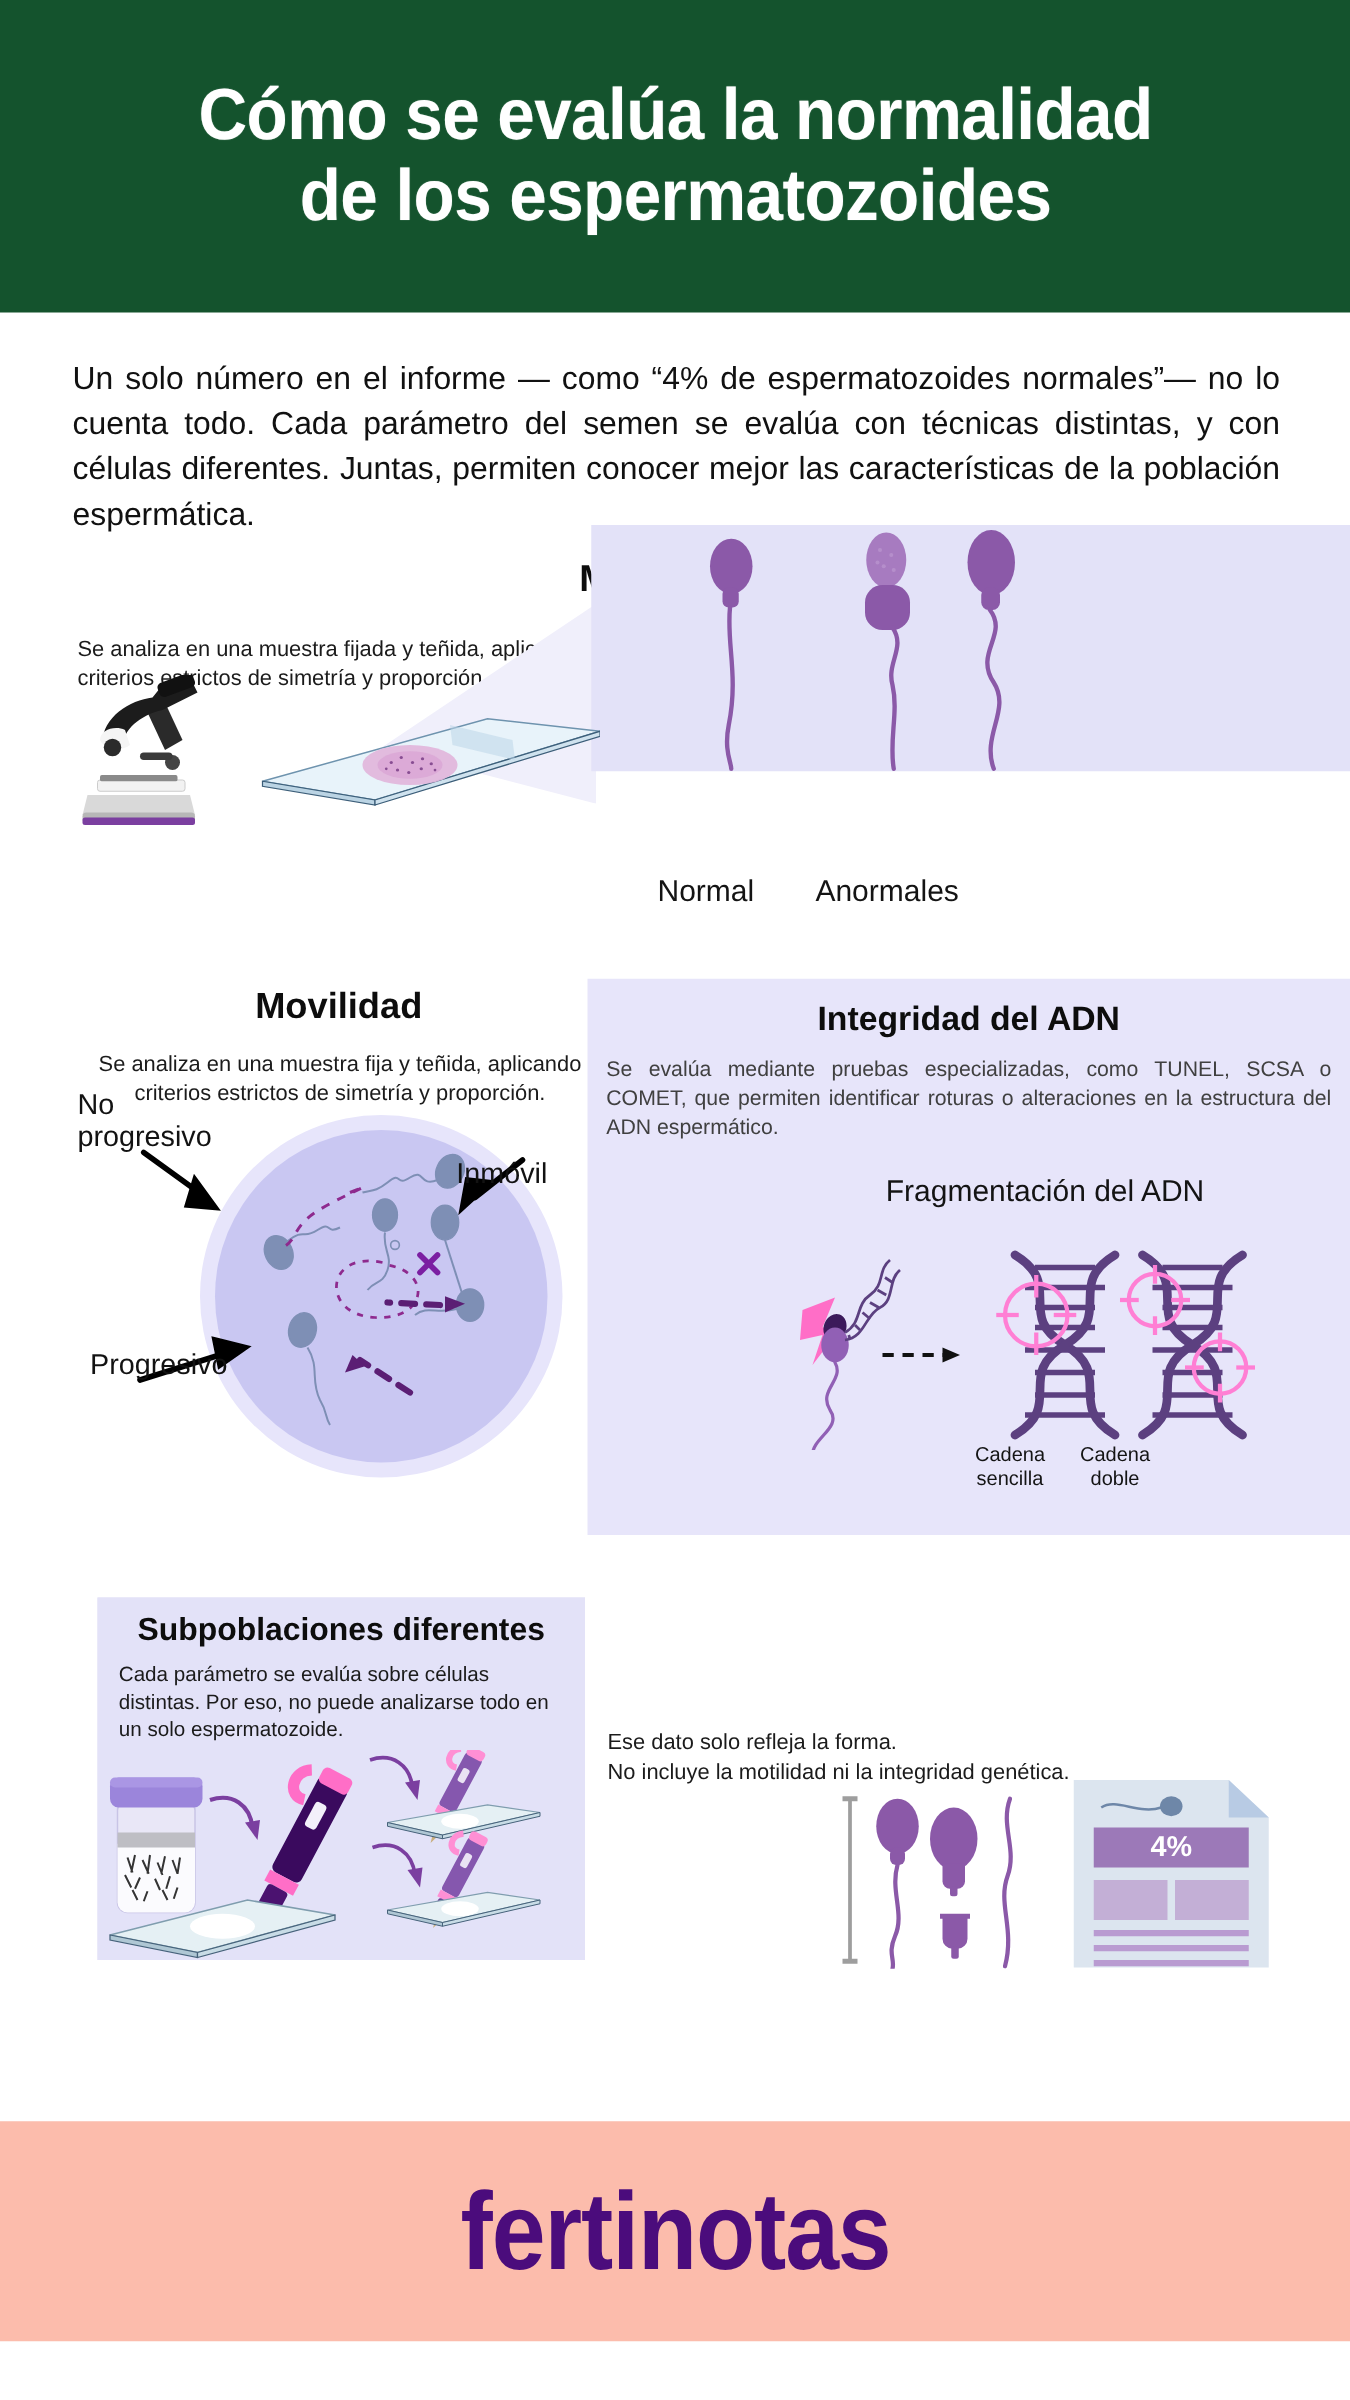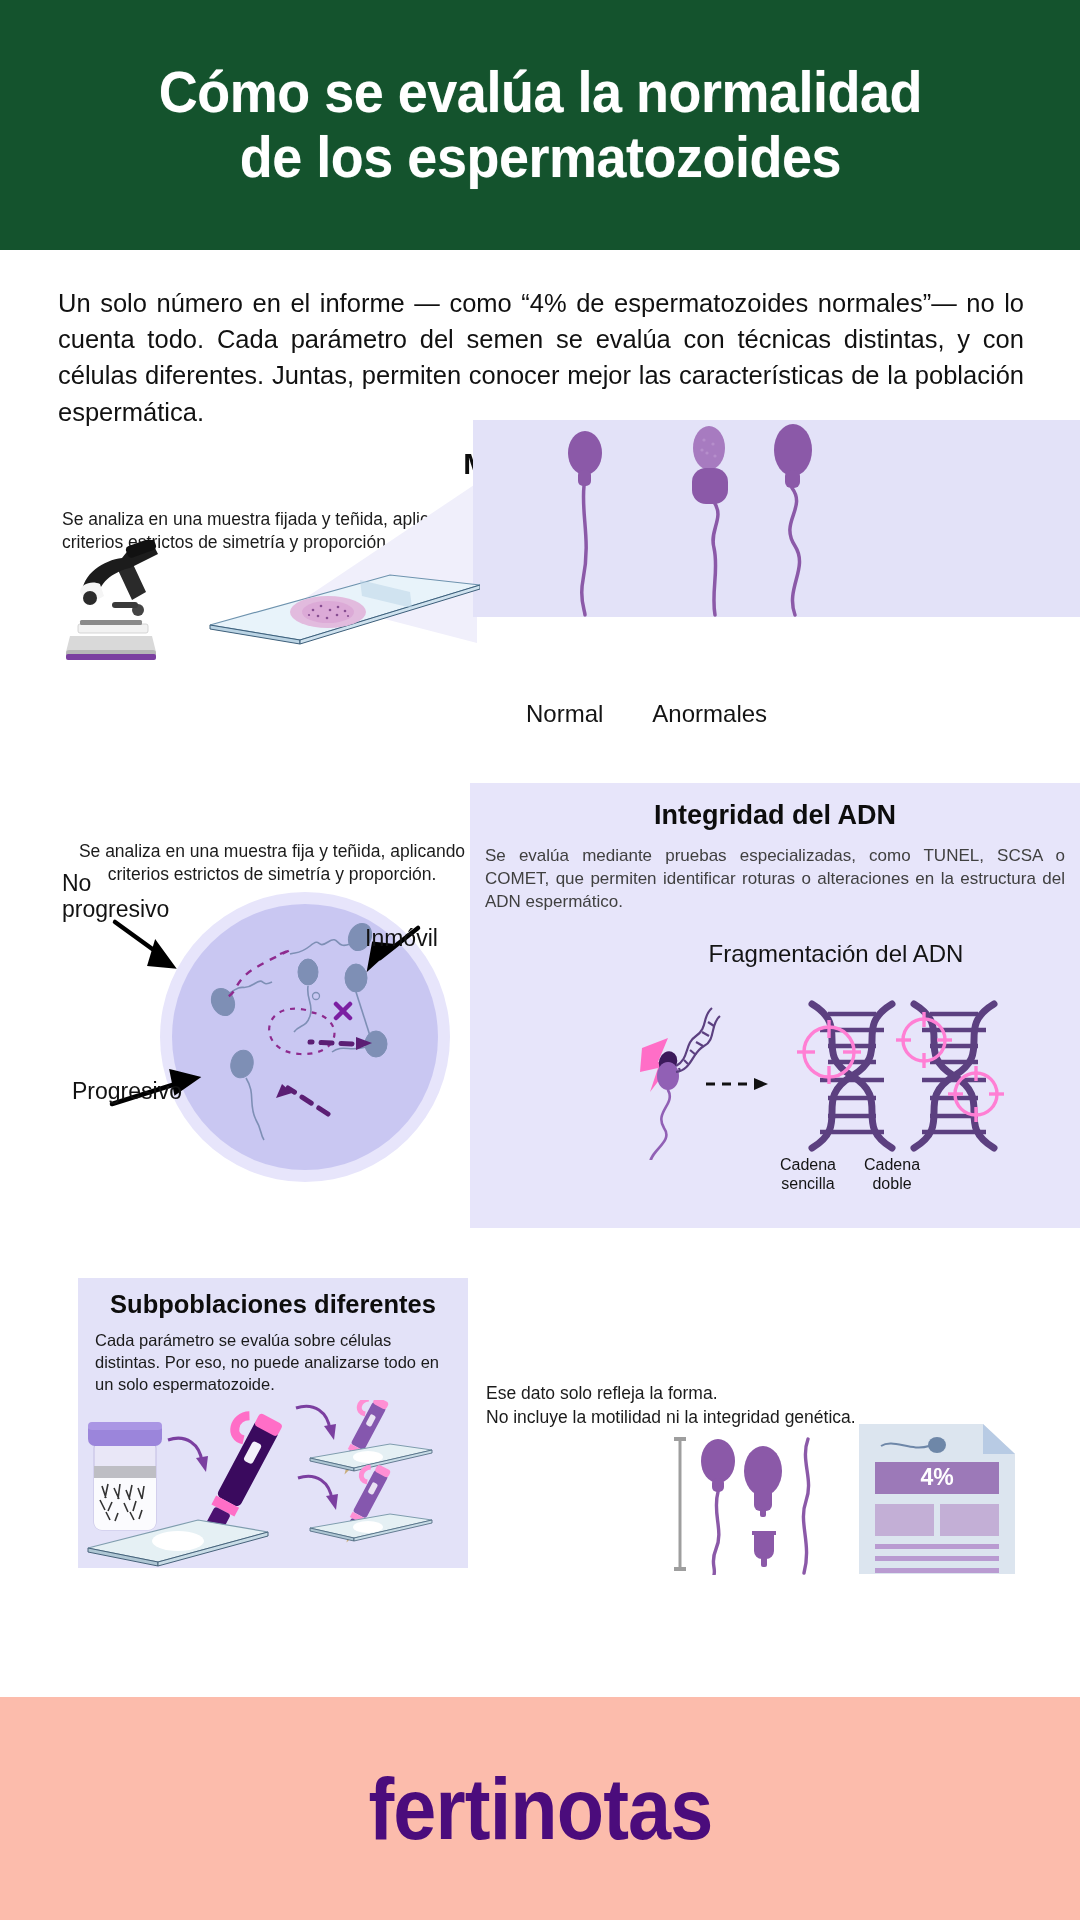--- a/index.html
+++ b/index.html
@@ -97,21 +97,21 @@
                font-size:16.5px; line-height:1.33; color:#1b1b1b; }
 
   
   #inf-title { position:absolute; left:480px; top:1288px; width:600px;
                font-size:27px; line-height:1.12; }
   #inf-desc  { position:absolute; left:486px; top:1382px; width:580px;
                font-size:17.5px; line-height:1.36; color:#1b1b1b; }
 
   
   .footer {
-    position:absolute; left:0; top:1697px; width:1080px; height:223px;
+    position:absolute; left:0; top:1697px; width:1080px; height:176px;
     background:#FCBCAC; display:flex; align-items:center; justify-content:center;
   }
   .footer-logo {
     color:#4B0C7C; font-size:88px; font-weight:bold; letter-spacing:-1px;
     transform: scaleX(0.88); transform-origin:center;
     font-family:"Liberation Sans", sans-serif;
   }
 
   svg { display:block; }
   .abs { position:absolute; }
@@ -208,20 +208,21 @@
       <rect x="312" y="50" width="15" height="18" rx="6" fill="#8B59A8"></rect>
       <path d="M319 68 C 334 88, 306 102, 322 126 C 336 148, 312 168, 322 195" stroke="#8B59A8" stroke-width="3.5" fill="none" stroke-linecap="round"></path>
     </g>
   </svg>
 
   <div class="morf-labels">
     <span>Normal</span>
     <span>Anormales</span>
   </div>
 
+  <div class="sec-title" id="mov-title">Movilidad</div>
   <div id="mov-desc">Se analiza en una muestra fija y teñida, aplicando criterios estrictos de simetría y proporción.</div>
 
   <div class="mov-circle-outer"></div>
   <div class="mov-circle-inner"></div>
 
   <svg class="abs" style="left:160px; top:892px;" width="290" height="290" viewBox="0 0 290 290">
     <g stroke="#7E8FB5" fill="#7E8FB5">
 
       <g>
         <ellipse cx="200" cy="45" rx="11" ry="14" transform="rotate(25 200 45)"></ellipse>

